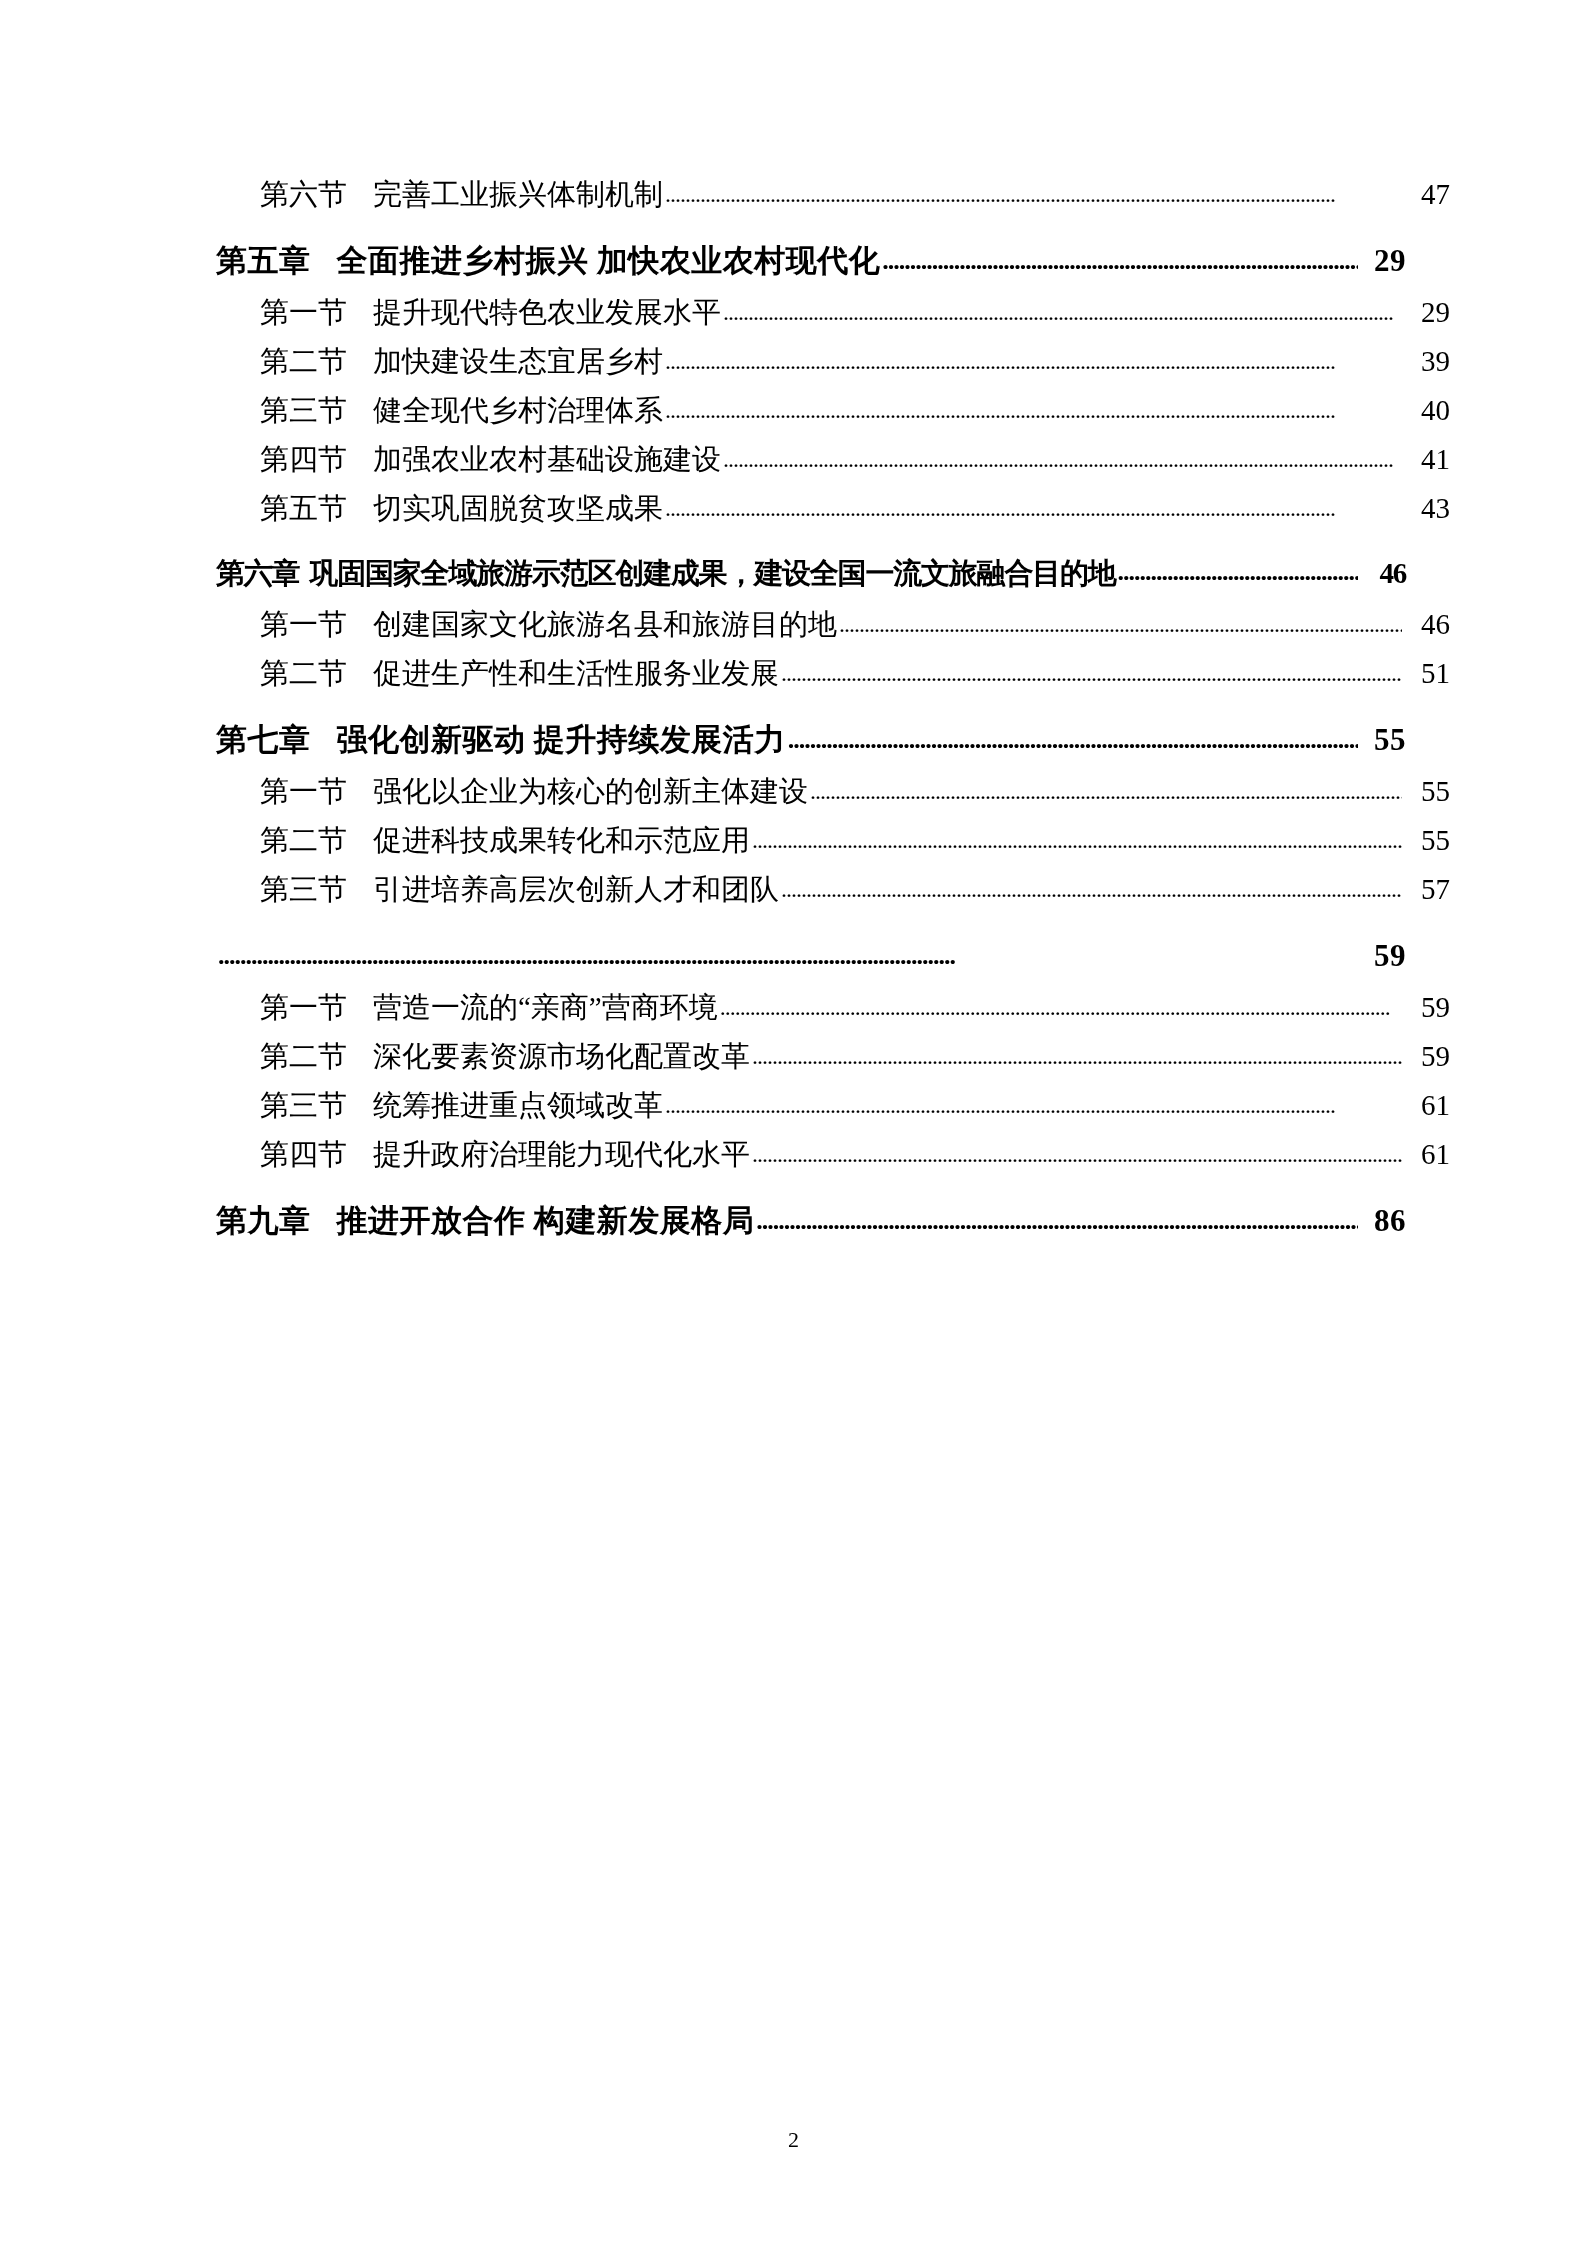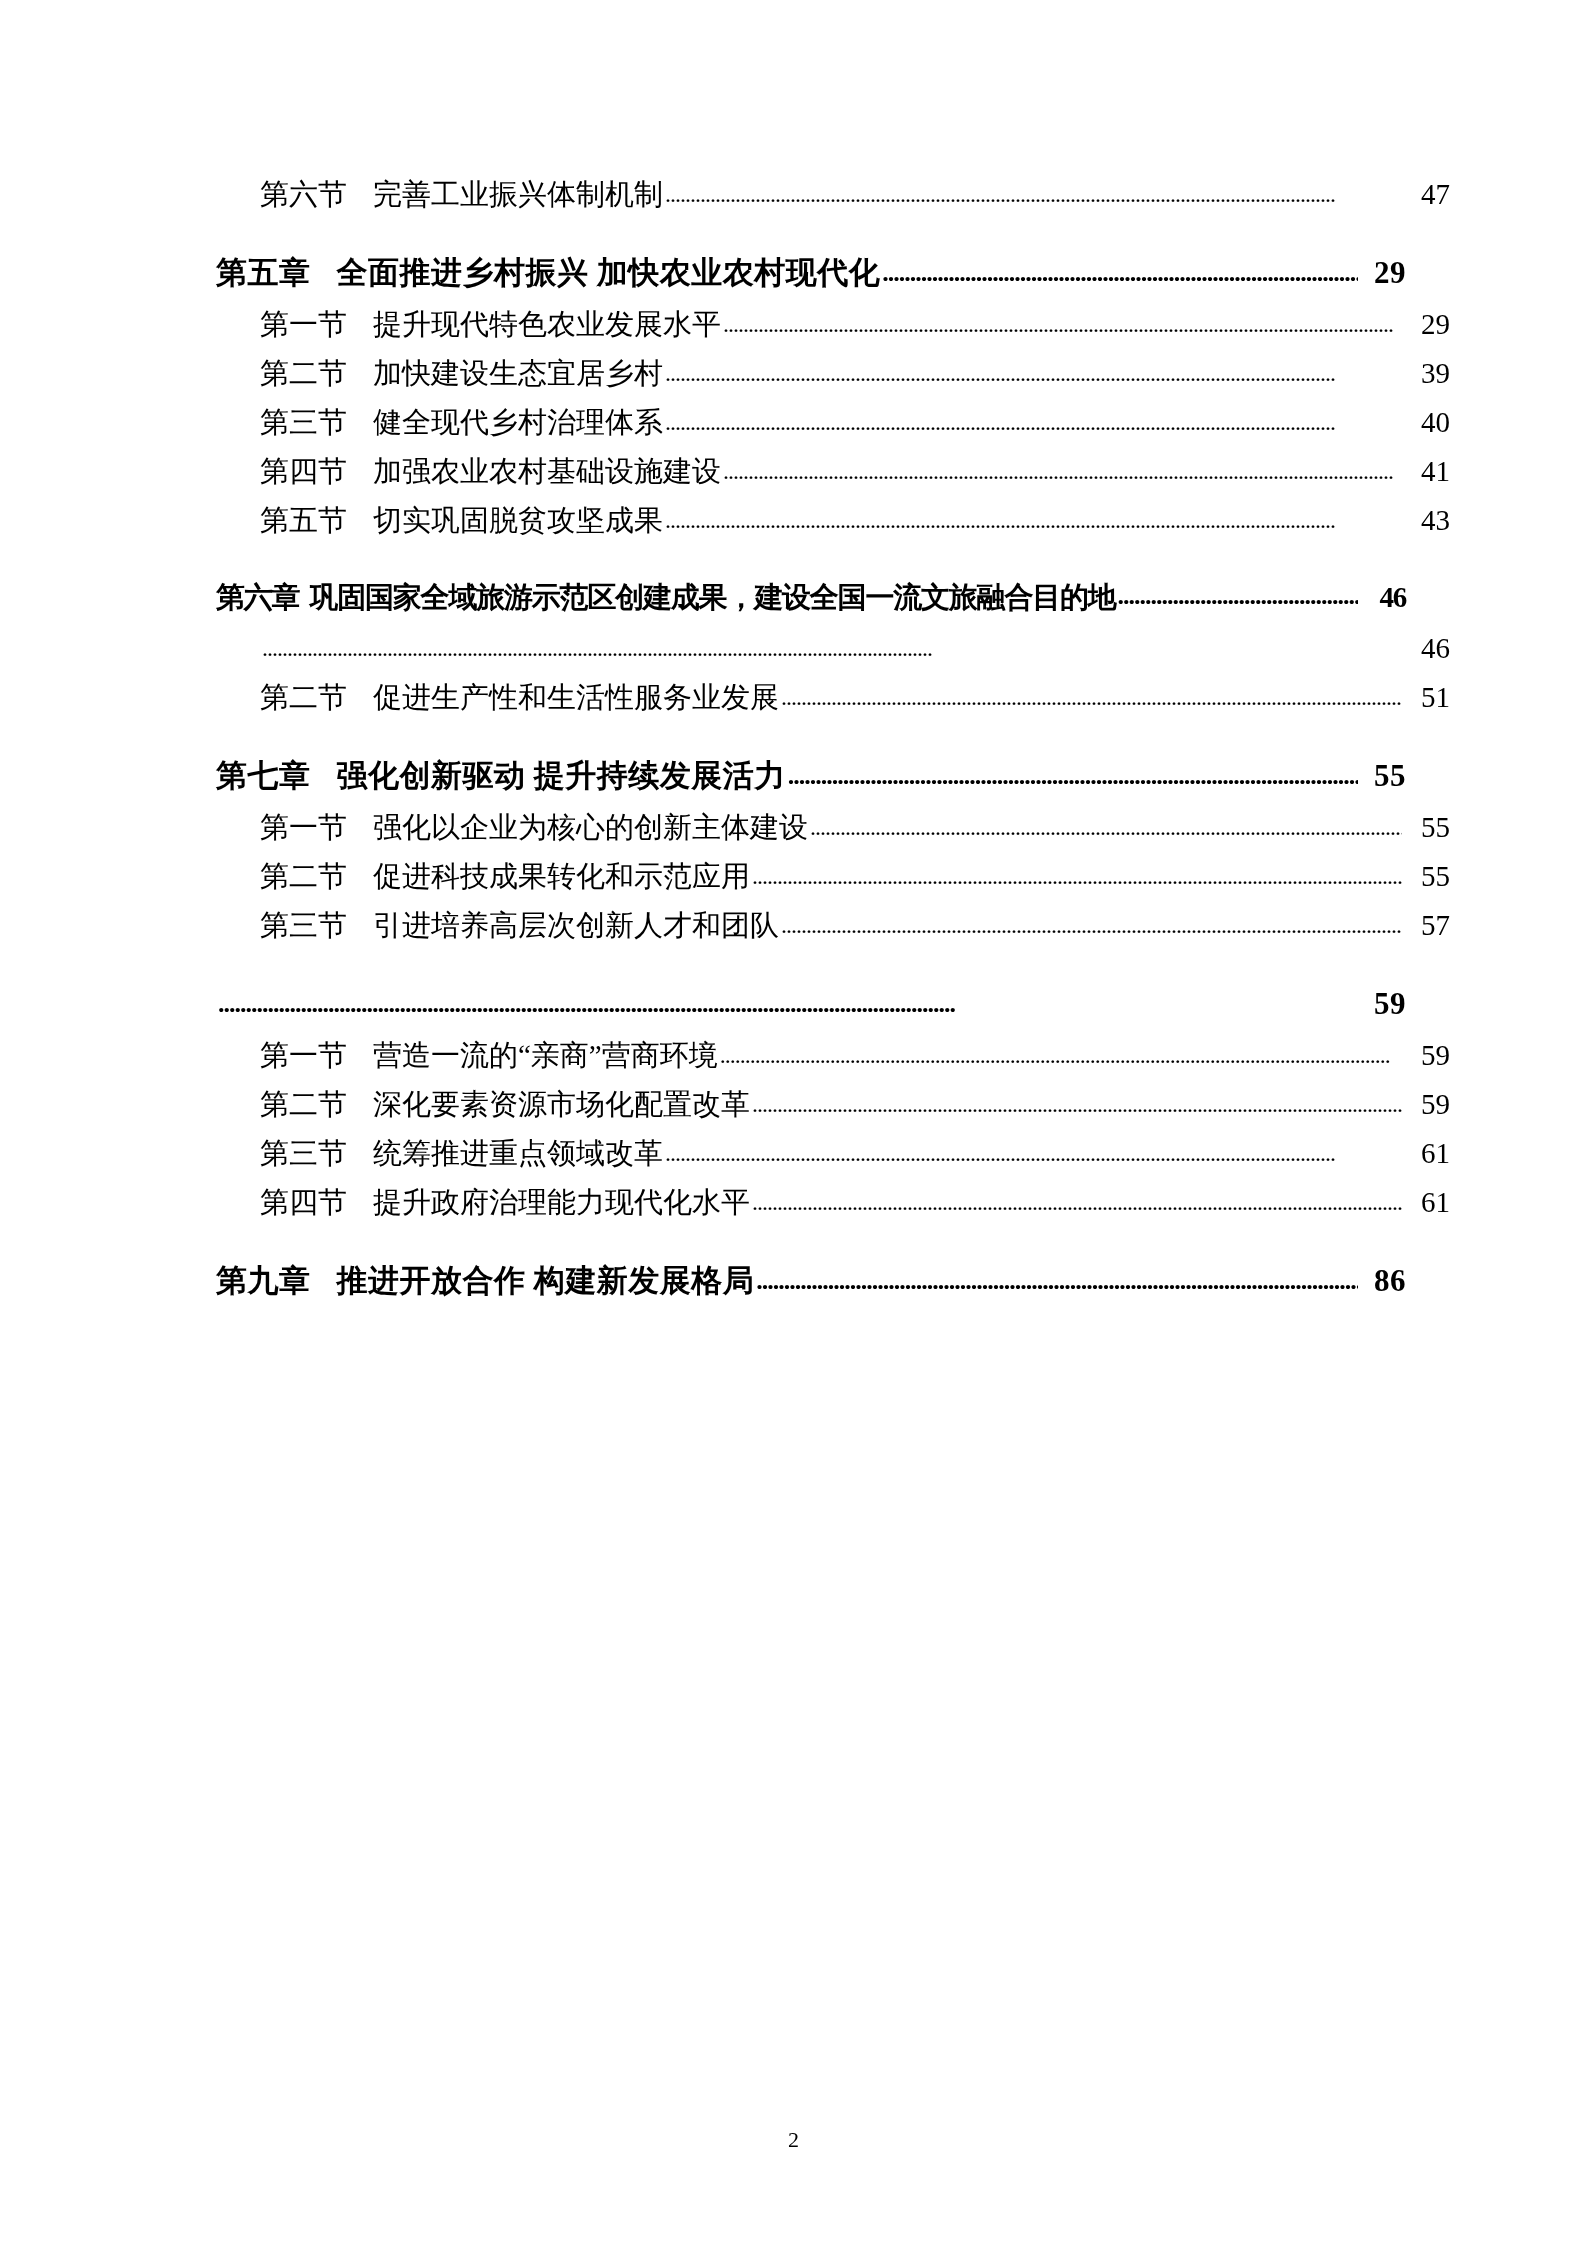--- a/index.html
+++ b/index.html
@@ -50,21 +50,21 @@
     flex: 0 0 auto;
     white-space: nowrap;
     text-align: right;
   }
 
   
   .chapter {
     font-weight: bold;
     font-size: 31px;
     letter-spacing: 0.5px;
-    margin: 48px 0 22px 0;
+    margin: 36px 0 22px 0;
     padding-left: 16px;
   }
   .chapter .label .num {
     margin-right: 26px;
   }
   .chapter .dots {
     font-size: 26px;
     letter-spacing: -1px;
   }
   .chapter .page-num {
@@ -152,20 +152,21 @@
         <span class="label"><span class="num">第五节</span><span class="title">切实巩固脱贫攻坚成果</span></span>
         <span class="dots">......................................................................................................................................</span>
         <span class="page-num">43</span>
       </div>
       <div class="entry chapter tight">
         <span class="label"><span class="num">第六章</span><span class="title">巩固国家全域旅游示范区创建成果，建设全国一流文旅融合目的地</span></span>
         <span class="dots">......................................................................................................................................</span>
         <span class="page-num">46</span>
       </div>
       <div class="entry section">
+        <span class="label"><span class="num">第一节</span><span class="title">创建国家文化旅游名县和旅游目的地</span></span>
         <span class="dots">......................................................................................................................................</span>
         <span class="page-num">46</span>
       </div>
       <div class="entry section">
         <span class="label"><span class="num">第二节</span><span class="title">促进生产性和生活性服务业发展</span></span>
         <span class="dots">......................................................................................................................................</span>
         <span class="page-num">51</span>
       </div>
       <div class="entry chapter">
         <span class="label"><span class="num">第七章</span><span class="title">强化创新驱动  提升持续发展活力</span></span>

